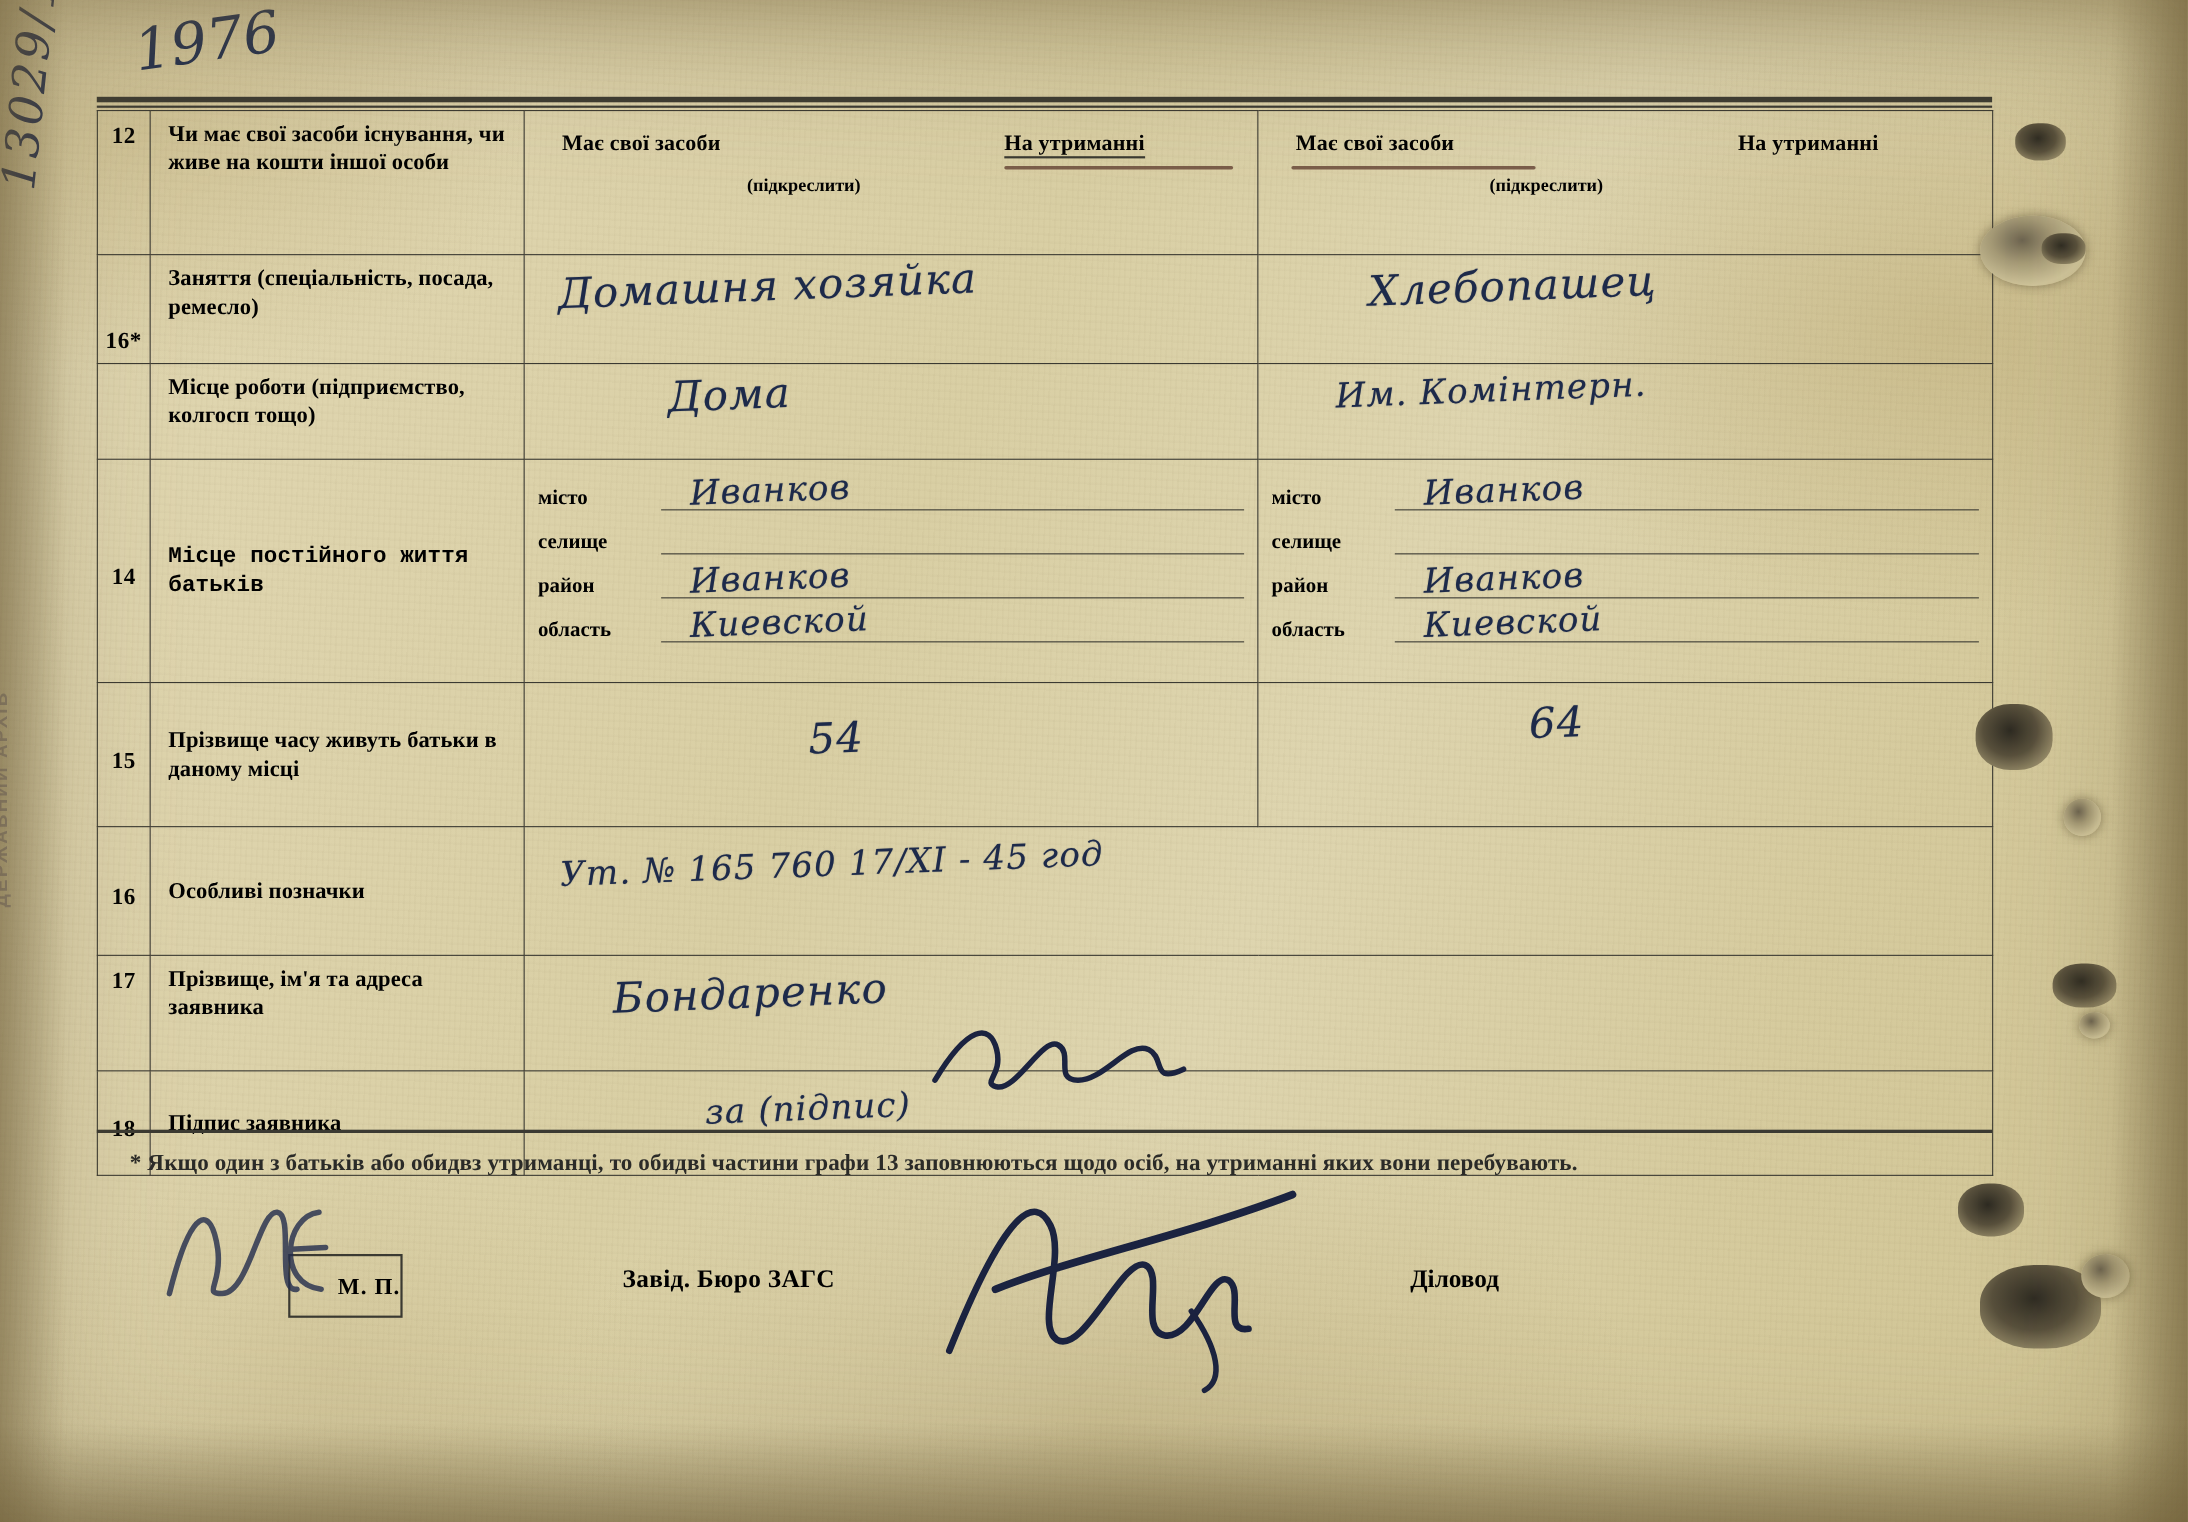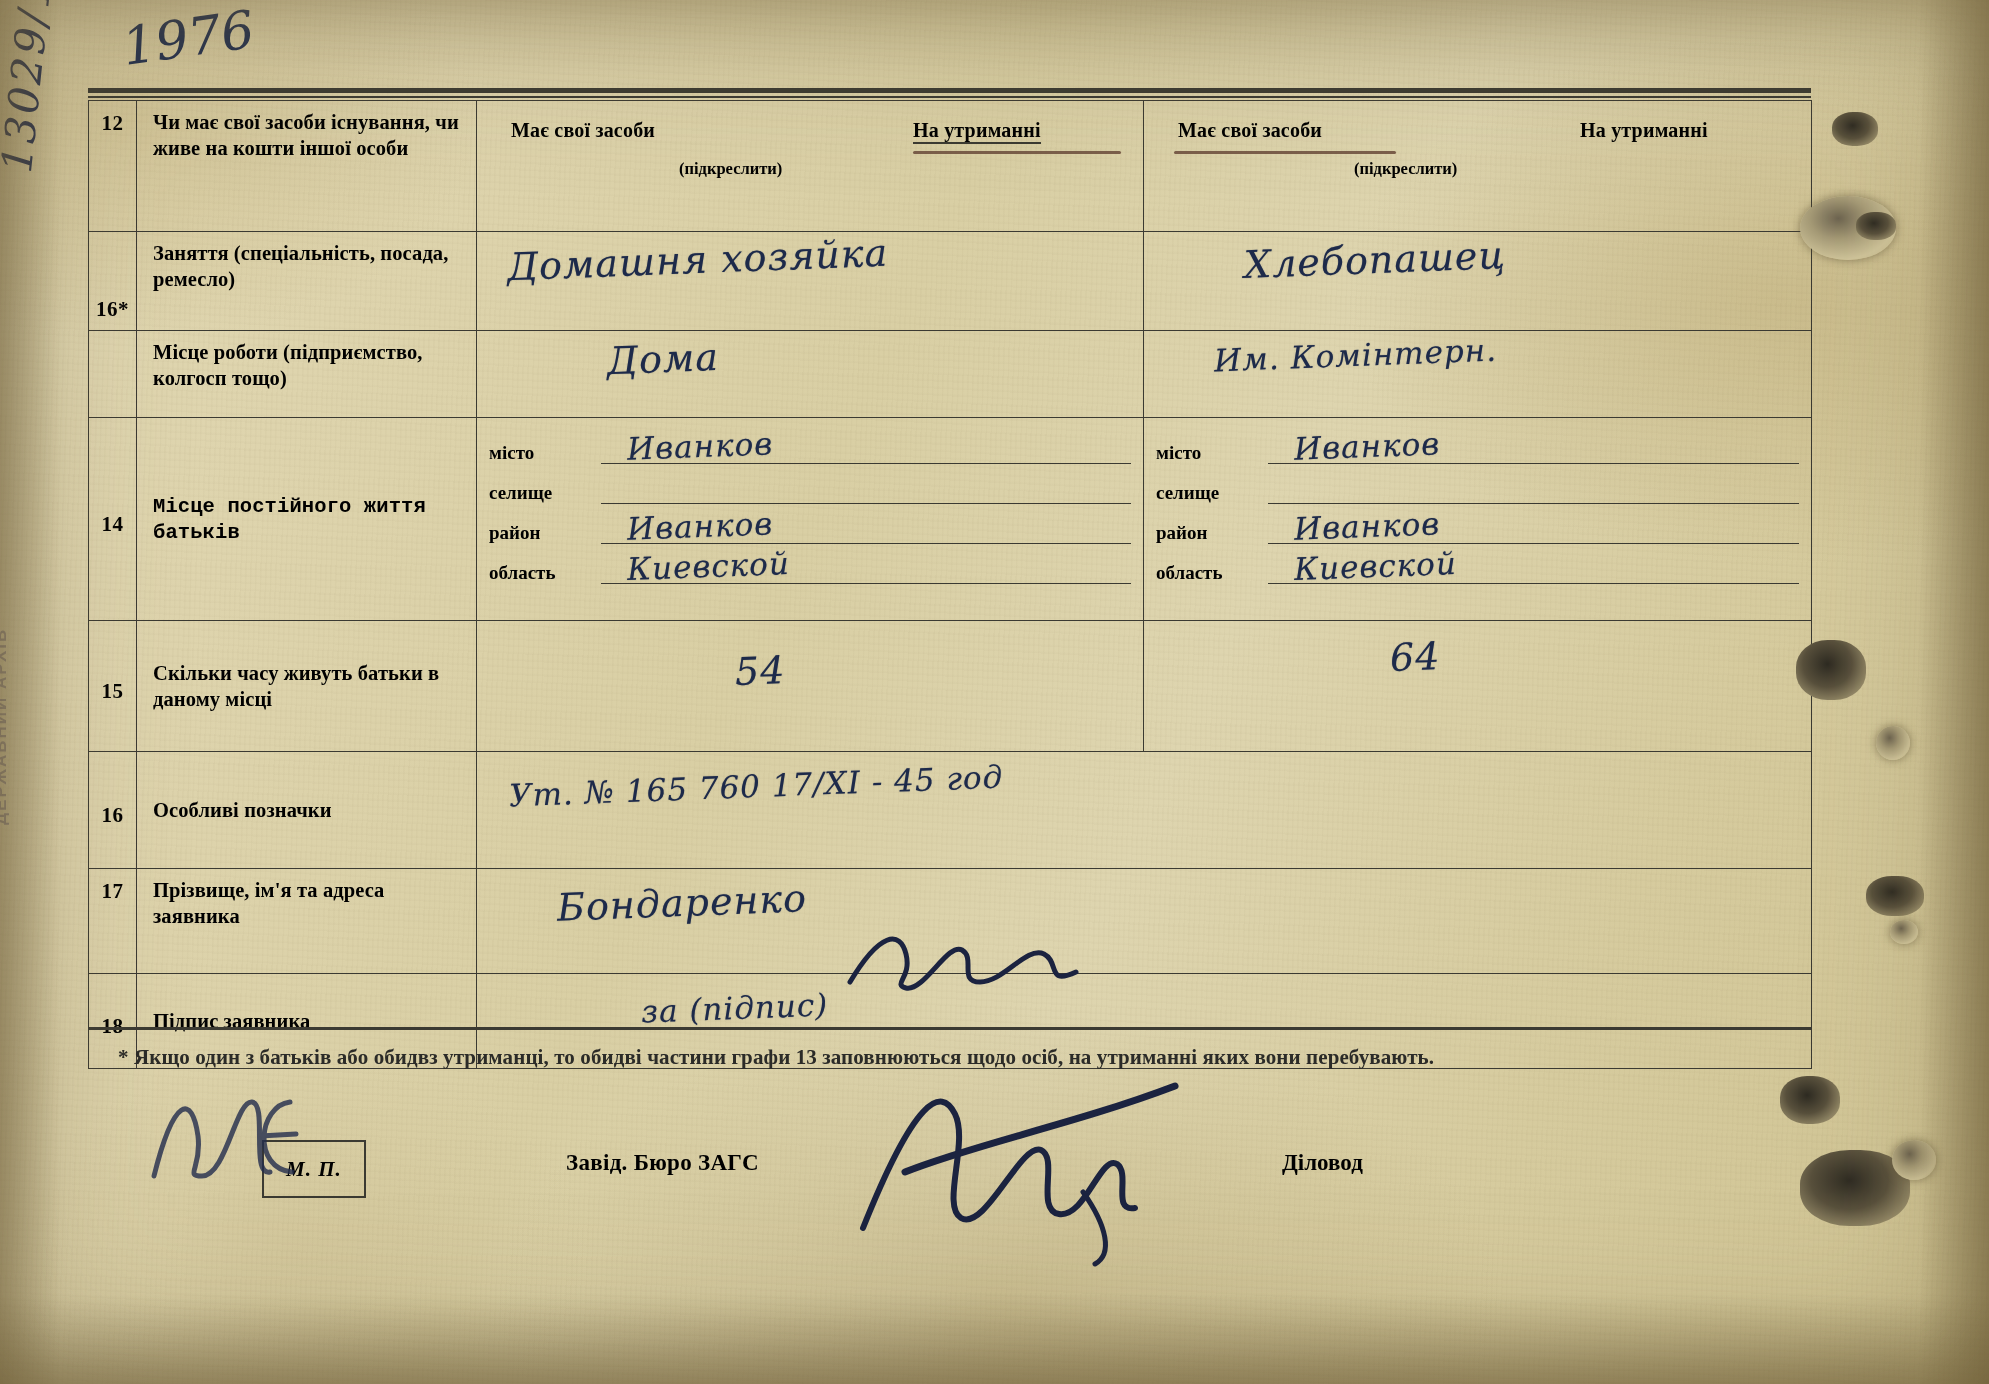--- a/index.html
+++ b/index.html
@@ -94,22 +94,22 @@
   .footnote{
     position:absolute;left:118px;top:1043px;width:1690px;
     font-size:21px;font-weight:600;line-height:1.35;color:#2b2b28;
     letter-spacing:.1px;
   }
   .hr-foot{position:absolute;left:88px;top:1027px;width:1723px;height:3px;background:#3b3a32;}
 
   
   .mp{
     position:absolute;left:262px;top:1140px;width:100px;height:54px;
-    border:2.2px solid #3b3a32;display:flex;align-items:center;justify-content:center;
-    font-size:21px;font-weight:600;letter-spacing:1px;font-style:italic;
+    border:2.2px solid #3b3a32;display:flex;align-items:center;justify-content:flex-end;
+    font-size:21px;font-weight:600;letter-spacing:1px;
   }
   .zagz{position:absolute;left:566px;top:1150px;font-size:23px;font-weight:700;letter-spacing:.3px;}
   .dilovod{position:absolute;left:1282px;top:1150px;font-size:23px;font-weight:700;}
 
   
   .vert{
     position:absolute;left:-8px;top:170px;
     transform:rotate(-84deg);transform-origin:left top;
     font-family:"DejaVu Serif",serif;font-style:italic;
     font-size:42px;color:#232f52;letter-spacing:3px;white-space:nowrap;
@@ -280,21 +280,21 @@
         <span class="addr-key">область</span>
         <span class="addr-val">
               <span class="hw sm">Киевской</span>
             </span>
       </div>
     </td>
   </tr>
 
   <tr>
     <td class="num" style="vertical-align:middle;">15</td>
-    <td class="lbl" style="vertical-align:middle;">Скільки часу живуть батьки в даному місці</td>
+    <td class="lbl" style="vertical-align:middle;">Прізвище часу живуть батьки в даному місці</td>
     <td class="cell" style="height:118px;">
       <span class="hw" style="margin-left:246px;margin-top:22px;">54</span>
     </td>
     <td class="cell">
       <span class="hw" style="margin-left:234px;margin-top:8px;">64</span>
     </td>
   </tr>
 
   <tr>
     <td class="num" style="vertical-align:middle;">16</td>

